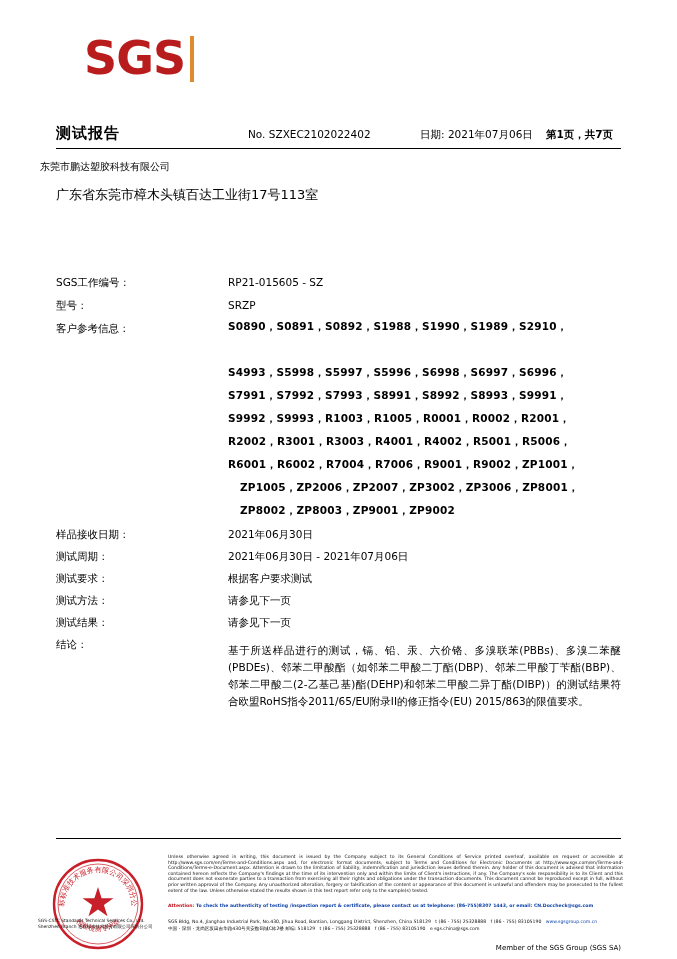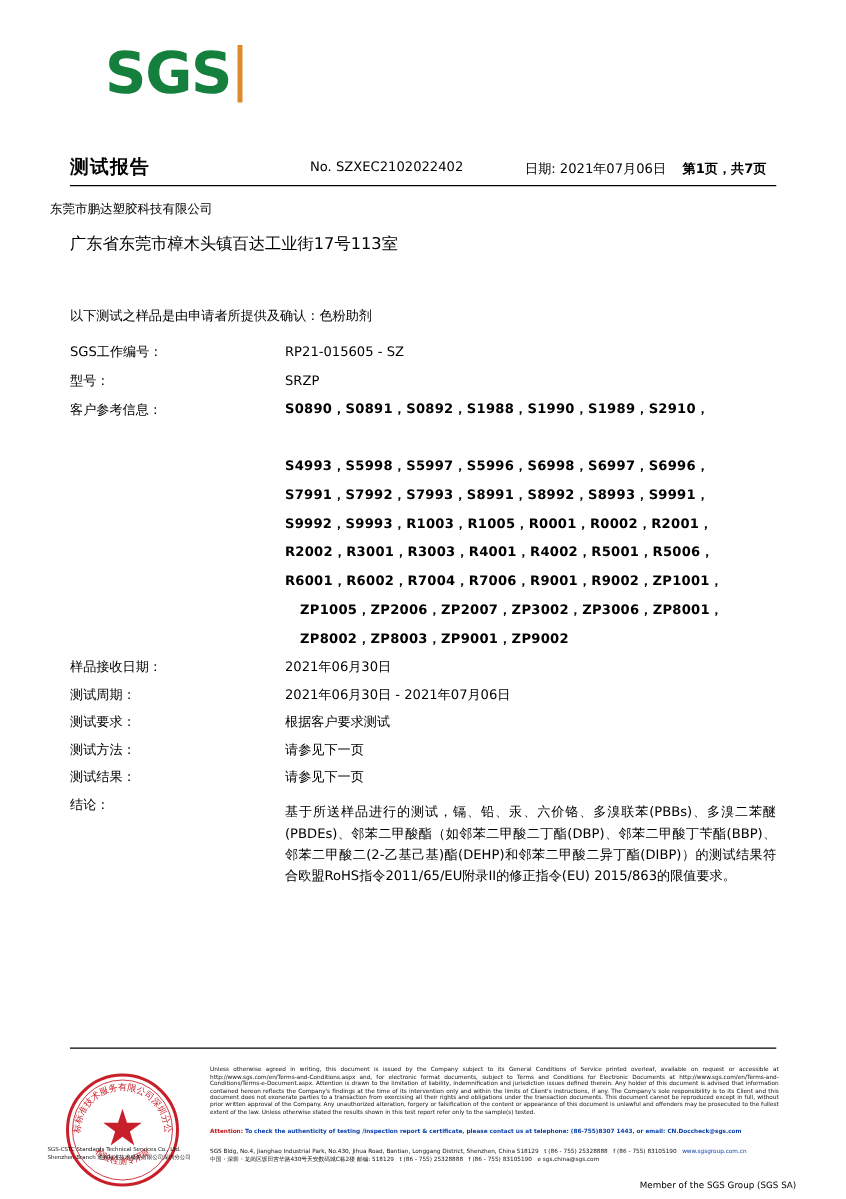--- a/index.html
+++ b/index.html
@@ -28,21 +28,21 @@
     left: 84px;
     top: 34px;
     width: 110px;
     height: 56px;
   }
   .logo-text {
     font-family: "DejaVu Sans", "Liberation Sans", sans-serif;
     font-weight: bold;
     font-size: 46px;
     letter-spacing: -1px;
-    color: #15803d;
+    color: #b91c1c;
     line-height: 48px;
   }
   .logo-bar {
     position: absolute;
     right: 0px;
     top: 2px;
     width: 4px;
     height: 46px;
     background: #e08a2e;
   }
@@ -204,21 +204,21 @@
     position: absolute;
     left: 38px;
     top: 918px;
     width: 130px;
     font-size: 4.4px;
     line-height: 6px;
     color: #111111;
   }
   .member-line {
     position: absolute;
-    right: 40px;
+    right: 56px;
     top: 944px;
     font-size: 7px;
     color: #000000;
   }
 </style>
 </head>
 <body>
 
 <div class="page">
 
@@ -229,21 +229,20 @@
 
   <div class="report-title">测试报告</div>
   <div class="hdr-no">No. SZXEC2102022402</div>
   <div class="hdr-date">日期: 2021年07月06日</div>
   <div class="hdr-page">第1页，共7页</div>
   <div class="hdr-rule"></div>
 
   <div class="company-name">东莞市鹏达塑胶科技有限公司</div>
   <div class="company-addr">广东省东莞市樟木头镇百达工业街17号113室</div>
 
-  <div class="sample-statement">以下测试之样品是由申请者所提供及确认：色粉助剂</div>
 
   <div class="field" style="top:274px">
     <span class="field-label">SGS工作编号：</span>
     <span class="field-value">RP21-015605 - SZ</span>
   </div>
   <div class="field" style="top:297px">
     <span class="field-label">型号：</span>
     <span class="field-value">SRZP</span>
   </div>
   <div class="field" style="top:320px">

